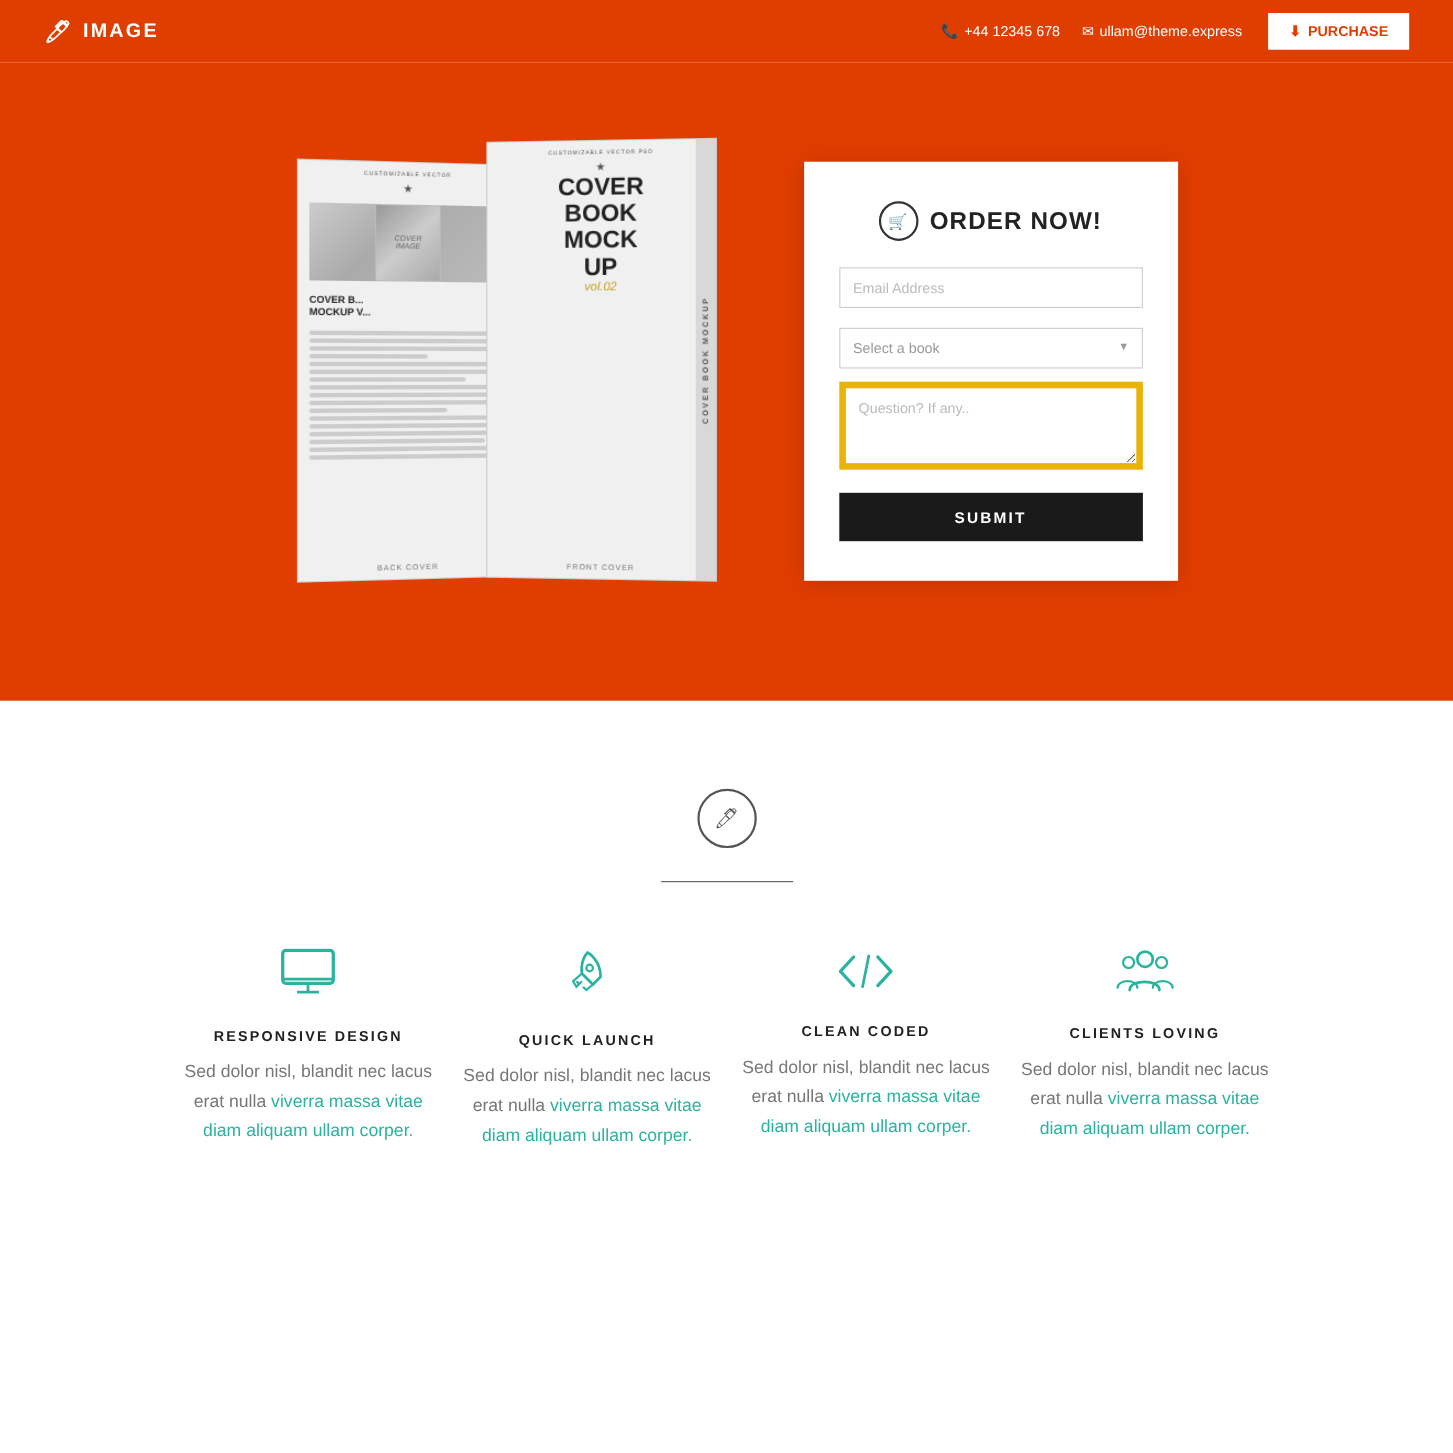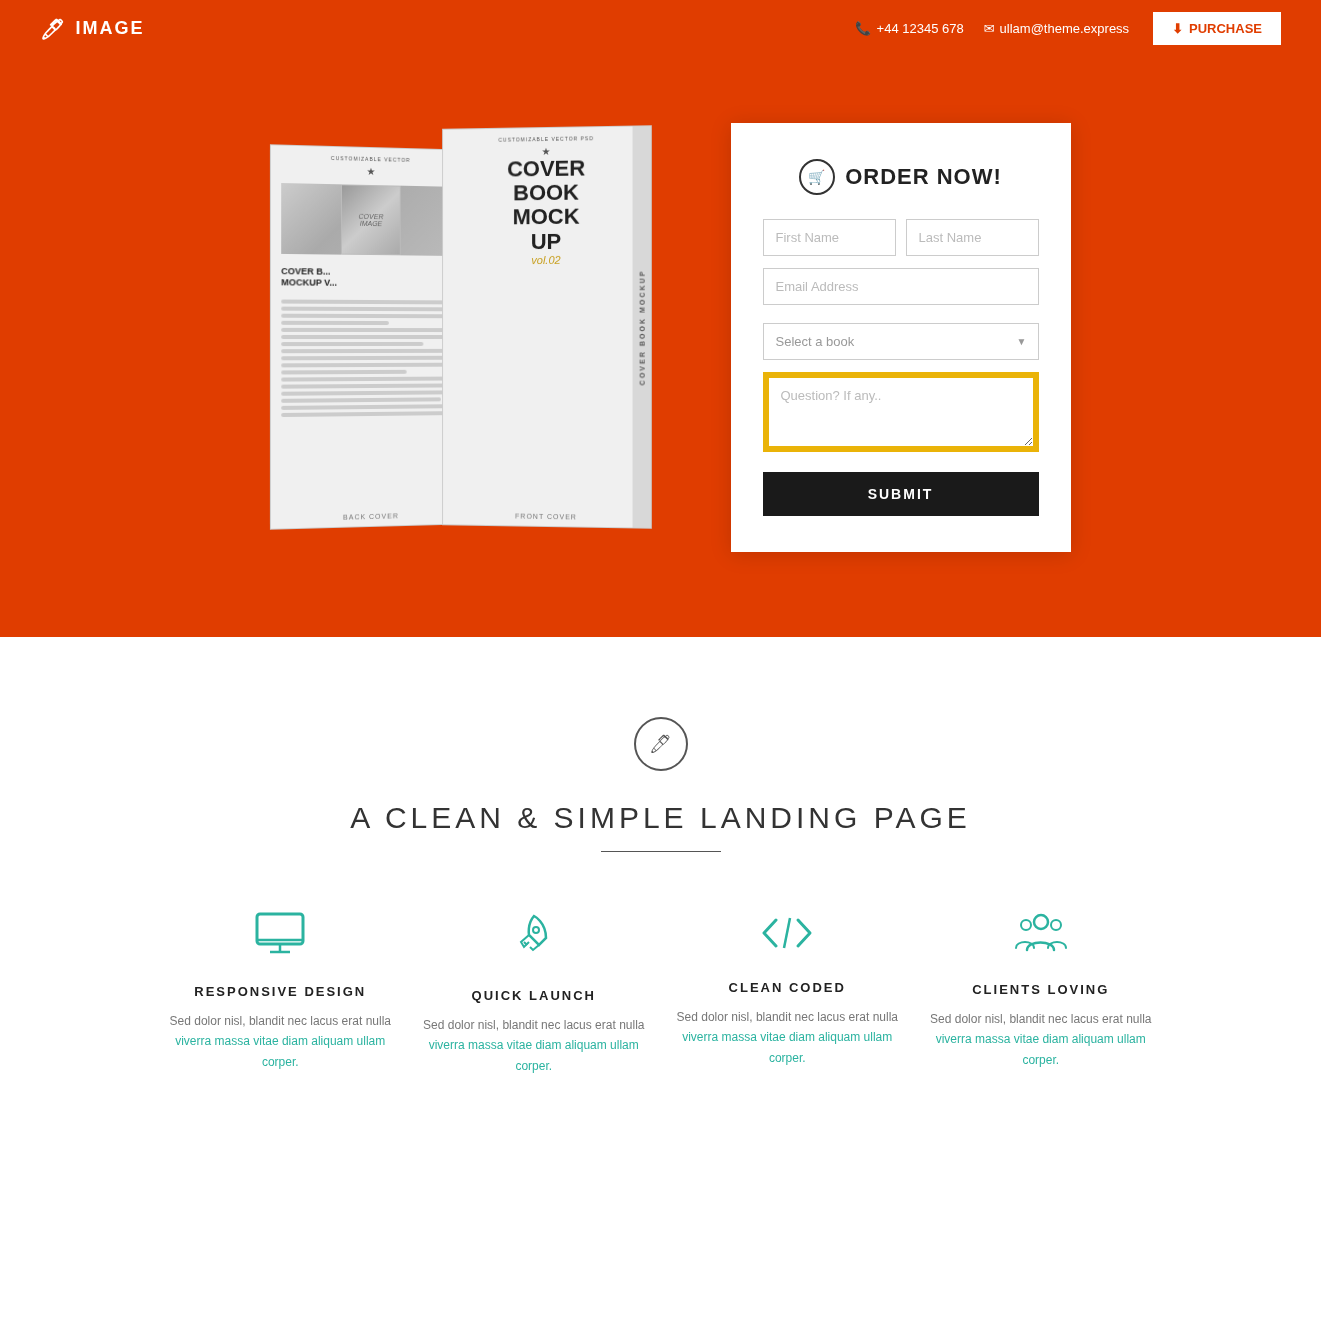--- a/index.html
+++ b/index.html
@@ -303,21 +303,21 @@
     }
     .feature-title {
       font-size: 13px;
       font-weight: 700;
       letter-spacing: 2px;
       color: #222;
       text-transform: uppercase;
       margin-bottom: 12px;
     }
     .feature-desc {
-      font-size: 12px;
+      font-size: 16px;
       color: #777;
       line-height: 1.7;
     }
     .feature-desc a {
       color: #2bb3a0;
       text-decoration: none;
     }
   </style>
 </head>
 <body>
@@ -395,24 +395,20 @@
     </div>
   </div>
 
   <div class="order-form-container">
     <div class="form-title">
       <div class="form-title-icon">🛒</div>
       <span>ORDER NOW!</span>
     </div>
     <form>
       <div class="form-row">
-        <input class="form-input" type="text" placeholder="First Name" style="">
-        <input class="form-input" type="text" placeholder="Last Name" style="">
-      </div>
-      <div class="form-row">
         <input class="form-input" type="email" placeholder="Email Address" style="">
       </div>
       <div class="select-wrapper">
         <select class="form-select">
           <option value="">Select a book</option>
           <option value="book1">Book 1</option>
           <option value="book2">Book 2</option>
           <option value="book3">Book 3</option>
         </select>
       </div>
@@ -421,21 +417,20 @@
         <span>SUBMIT</span>
       </button>
     </form>
   </div>
 </section>
 
 <section class="features-section">
   <div class="section-icon">
     <span>🖊</span>
   </div>
-  <h2 class="section-title">A CLEAN &amp; SIMPLE LANDING PAGE</h2>
   <div class="section-divider"></div>
   <div class="features-grid">
 
     <div class="feature-item">
       <span class="feature-icon">
         <svg width="50" height="42" viewBox="0 0 50 42" fill="none" xmlns="http://www.w3.org/2000/svg">
           <rect x="2" y="2" width="46" height="30" rx="3" stroke="#2bb3a0" stroke-width="3" fill="none"></rect>
           <line x1="2" y1="28" x2="48" y2="28" stroke="#2bb3a0" stroke-width="2.5"></line>
           <line x1="25" y1="32" x2="25" y2="40" stroke="#2bb3a0" stroke-width="2.5"></line>
           <line x1="15" y1="40" x2="35" y2="40" stroke="#2bb3a0" stroke-width="2.5"></line>

